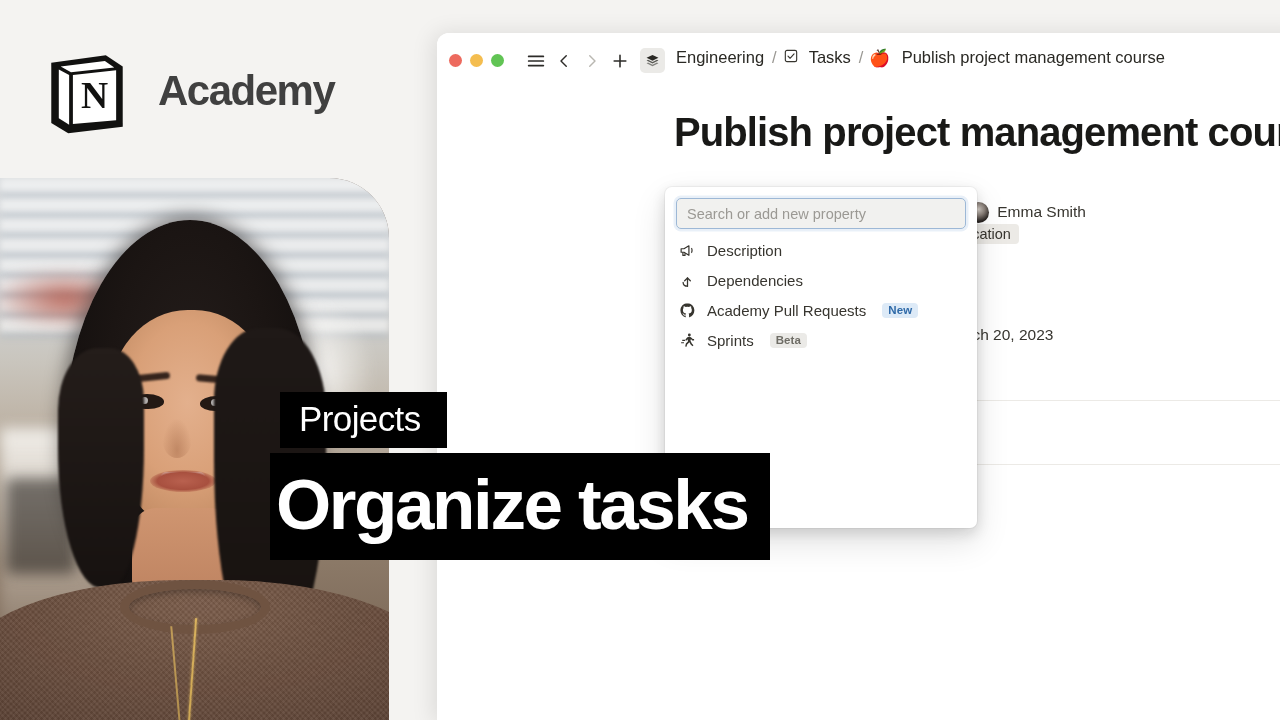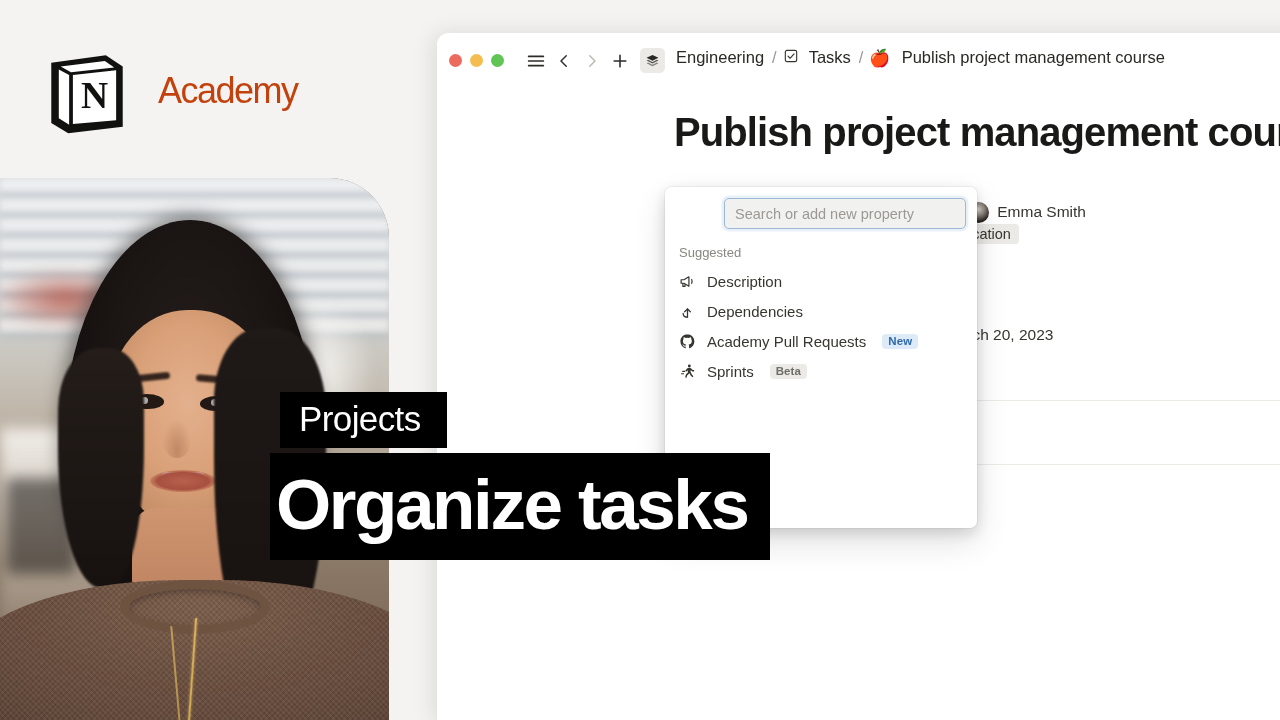--- a/index.html
+++ b/index.html
@@ -28,24 +28,24 @@
     display: flex;
     align-items: center;
     gap: 24px;
   }
   .notion-logo {
     width: 94px;
     height: 94px;
     position: relative;
   }
   .brand-title {
-    font-size: 36px;
-    font-weight: 400;
+    font-size: 42px;
+    font-weight: 700;
     letter-spacing: -1.5px;
-    color: #c2410c;
+    color: #404040;
     line-height: 1;
   }
 
   
   .photo-panel {
     position: absolute;
     left: 0;
     top: 178px;
     width: 389px;
     height: 542px;
@@ -319,21 +319,21 @@
     left: 665px;
     top: 187px;
     width: 312px;
     height: 341px;
     background: #ffffff;
     border-radius: 7px;
     box-shadow: 0 0 0 1px rgba(15,15,15,0.045), 0 5px 14px rgba(15,15,15,0.14), 0 14px 34px rgba(15,15,15,0.12);
     overflow: hidden;
     z-index: 40;
   }
-  .dd-search-wrap { padding: 11px 11px 6px 11px; margin-left: 48px; }
+  .dd-search-wrap { padding: 11px 11px 6px 11px; }
   .dd-search {
     width: 100%;
     height: 31px;
     border-radius: 5px;
     border: 1.6px solid #9db8d6;
     background: #f1f1ef;
     padding: 0 10px;
     font-size: 14.5px;
     color: #37352f;
     font-family: "Liberation Sans", sans-serif;
@@ -595,21 +595,20 @@
     </div>
   </div>
 
   <div style="position:absolute; left:686px; top:436px; font-size:15.5px; color:#76746e; z-index:10;">Type</div>
 
   <div class="dropdown">
     <div class="dd-search-wrap">
       <input class="dd-search" type="text" placeholder="Search or add new property" style="">
     </div>
 
-    <div class="dd-section">Suggested</div>
 
 
     <div class="dd-item">
       <span class="dd-ico">
         <svg width="17" height="17" viewBox="0 0 24 24" fill="none" stroke="currentColor" stroke-width="1.7" stroke-linejoin="round">
           <path d="M3 9.5v5h4l7 4.2V5.3L7 9.5H3z"></path>
           <path d="M5.5 14.5V19h3v-3.1"></path>
           <path d="M17.5 8.6c1.2 1 1.2 5.4 0 6.5"></path>
         </svg>
       </span>

